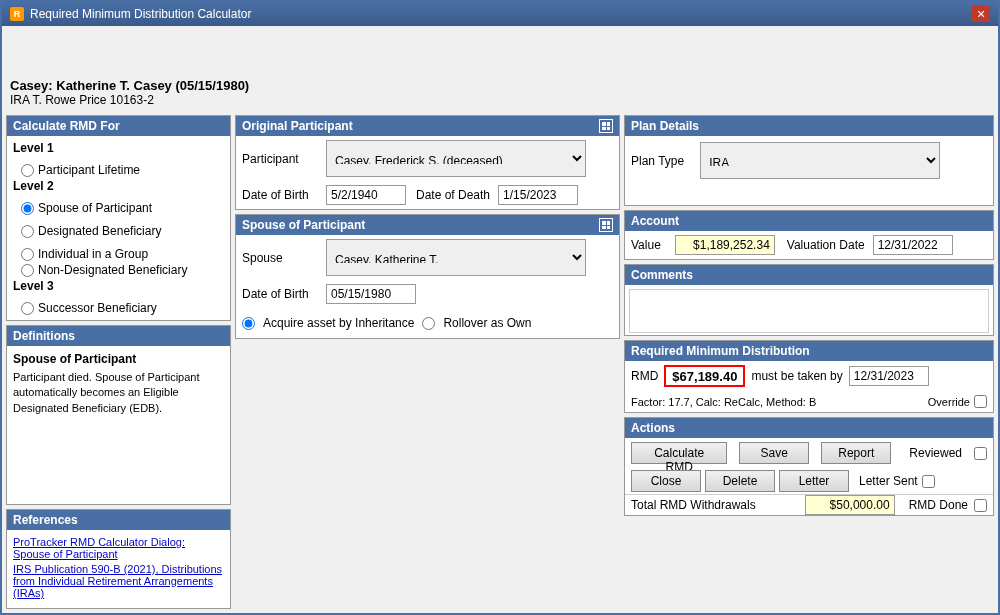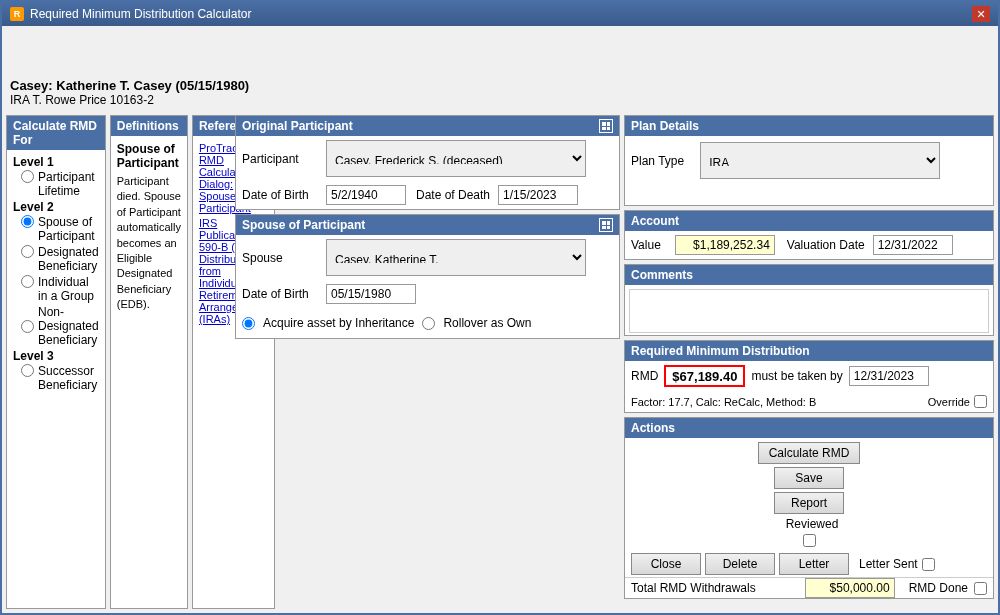--- a/index.html
+++ b/index.html
@@ -79,21 +79,21 @@
       display: flex;
       flex: 1;
       padding: 4px;
       gap: 4px;
       overflow: hidden;
     }
     
     .left-panel {
       width: 225px;
       display: flex;
-      flex-direction: row;
+      flex-direction: column;
       gap: 4px;
       flex-shrink: 0;
     }
     .section-box {
       border: 1px solid #999;
       background: white;
     }
     .section-header {
       background: #4a6fa5;
       color: white;
@@ -103,23 +103,24 @@
     }
     .section-content {
       padding: 4px 6px;
     }
     .level-label {
       font-weight: bold;
       margin-top: 1px;
     }
     .radio-row {
       display: flex;
-      align-items: flex-start;
+      align-items: flex-end;
       gap: 4px;
       padding: 1px 0 1px 8px;
+      margin-top: 7px;
     }
     .radio-row input[type="radio"] {
       margin: 0;
       cursor: pointer;
     }
     .radio-row label {
       cursor: pointer;
     }
     .definitions-box {
       border: 1px solid #999;
@@ -501,21 +502,21 @@
           <span>Factor: 17.7, Calc: ReCalc, Method: B</span>
           <div class="override-row">
             <span>Override</span>
             <input type="checkbox" style="">
           </div>
         </div>
       </div>
 
       <div class="actions-box">
         <div class="section-header">Actions</div>
-        <div style="display:flex; align-items:center; padding:4px 6px; gap:3px;flex-direction:column;">
+        <div style="display:flex; align-items:center; padding:4px 6px; gap:12px;">
           <button class="action-btn">Calculate RMD</button>
           <button class="action-btn">Save</button>
           <button class="action-btn">Report</button>
           <span style="margin-left:6px;">Reviewed</span>
           <input type="checkbox" style="">
         </div>
         <div style="display:flex; align-items:center; padding:2px 6px; gap:4px;">
           <button class="action-btn">Close</button>
           <button class="action-btn">Delete</button>
           <button class="action-btn">Letter</button>

